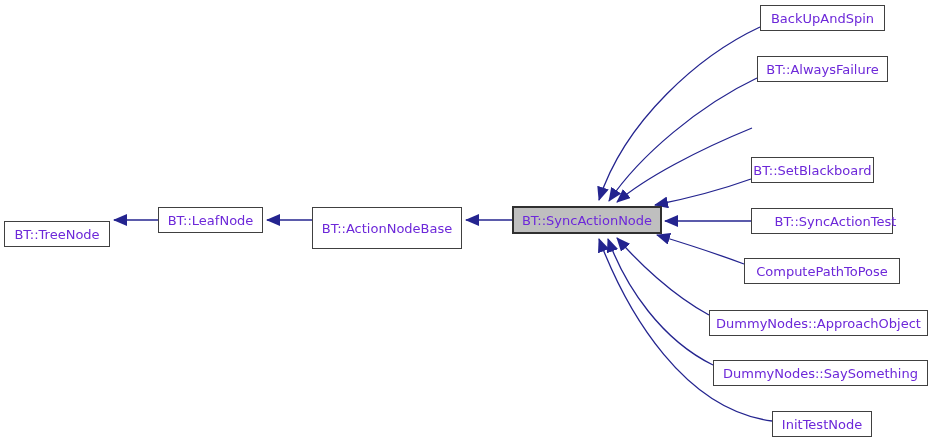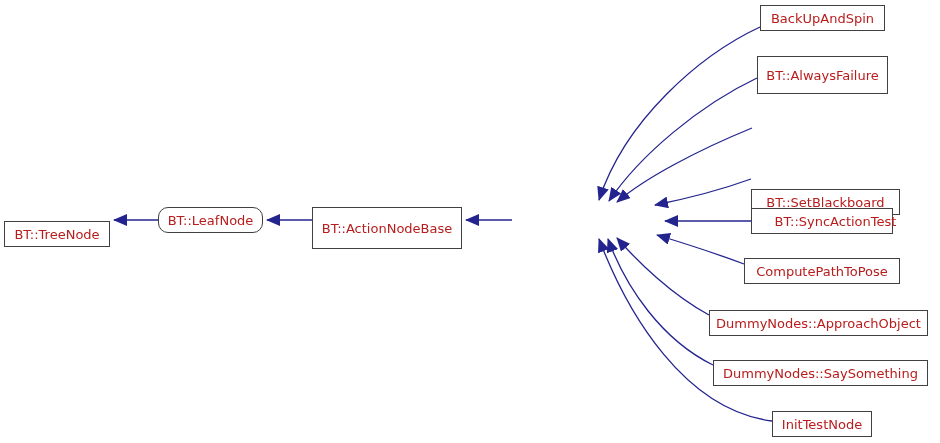--- a/index.html
+++ b/index.html
@@ -24,42 +24,42 @@
   }
   .node {
     position: absolute;
     box-sizing: border-box;
     background: #ffffff;
     border: 1px solid #404040;
     display: flex;
     align-items: center;
     justify-content: center;
     font-size: 13px;
-    color: #b91c1c;
+    color: #6d28d9;
     white-space: nowrap;
     cursor: pointer;
   }
   .node.current {
     background: #bfbfbf;
     border: 2px solid #303030;
     cursor: default;
   }
   .edge {
     fill: none;
     stroke-width: 1.3;
   }
   
   .n-treenode        { left: 4px;   top: 221px; width: 106px; height: 26px; }
-  .n-leafnode        { left: 158px; top: 207px; width: 105px; height: 26px; border-radius: 10px; }
+  .n-leafnode        { left: 158px; top: 207px; width: 105px; height: 26px; }
   .n-actionnodebase  { left: 312px; top: 207px; width: 150px; height: 42px; }
   .n-syncactionnode  { left: 512px; top: 206px; width: 150px; height: 28px; }
   .n-backupandspin   { left: 760px; top: 5px;   width: 125px; height: 26px; }
-  .n-alwaysfailure   { left: 757px; top: 56px;  width: 131px; height: 38px; }
+  .n-alwaysfailure   { left: 757px; top: 56px;  width: 131px; height: 26px; }
   .n-alwayssuccess   { left: 752px; top: 107px; width: 141px; height: 26px; }
-  .n-setblackboard   { left: 751px; top: 157px; width: 149px; height: 26px; margin-top: 32px; }
+  .n-setblackboard   { left: 751px; top: 157px; width: 123px; height: 26px; }
   .n-syncactiontest  { left: 751px; top: 208px; width: 142px; height: 26px; padding-left: 27px; }
   .n-computepathtopose { left: 744px; top: 258px; width: 156px; height: 26px; }
   .n-approachobject  { left: 709px; top: 310px; width: 219px; height: 26px; }
   .n-saysomething    { left: 713px; top: 360px; width: 215px; height: 26px; }
   .n-inittestnode    { left: 772px; top: 411px; width: 100px; height: 26px; text-align: center; }
 </style>
 </head>
 <body>
 
 <div class="canvas">
@@ -88,20 +88,23 @@
 
   <div class="node n-treenode">
     <span>BT::TreeNode</span>
   </div>
   <div class="node n-leafnode">
     <span>BT::LeafNode</span>
   </div>
   <div class="node n-actionnodebase">
     <span>BT::ActionNodeBase</span>
   </div>
+  <div class="node current n-syncactionnode">
+    <span>BT::SyncActionNode</span>
+  </div>
 
   <div class="node n-backupandspin">
     <span>BackUpAndSpin</span>
   </div>
   <div class="node n-alwaysfailure">
     <span>BT::AlwaysFailure</span>
   </div>
   <div class="node n-setblackboard">
     <span>BT::SetBlackboard</span>
   </div>

